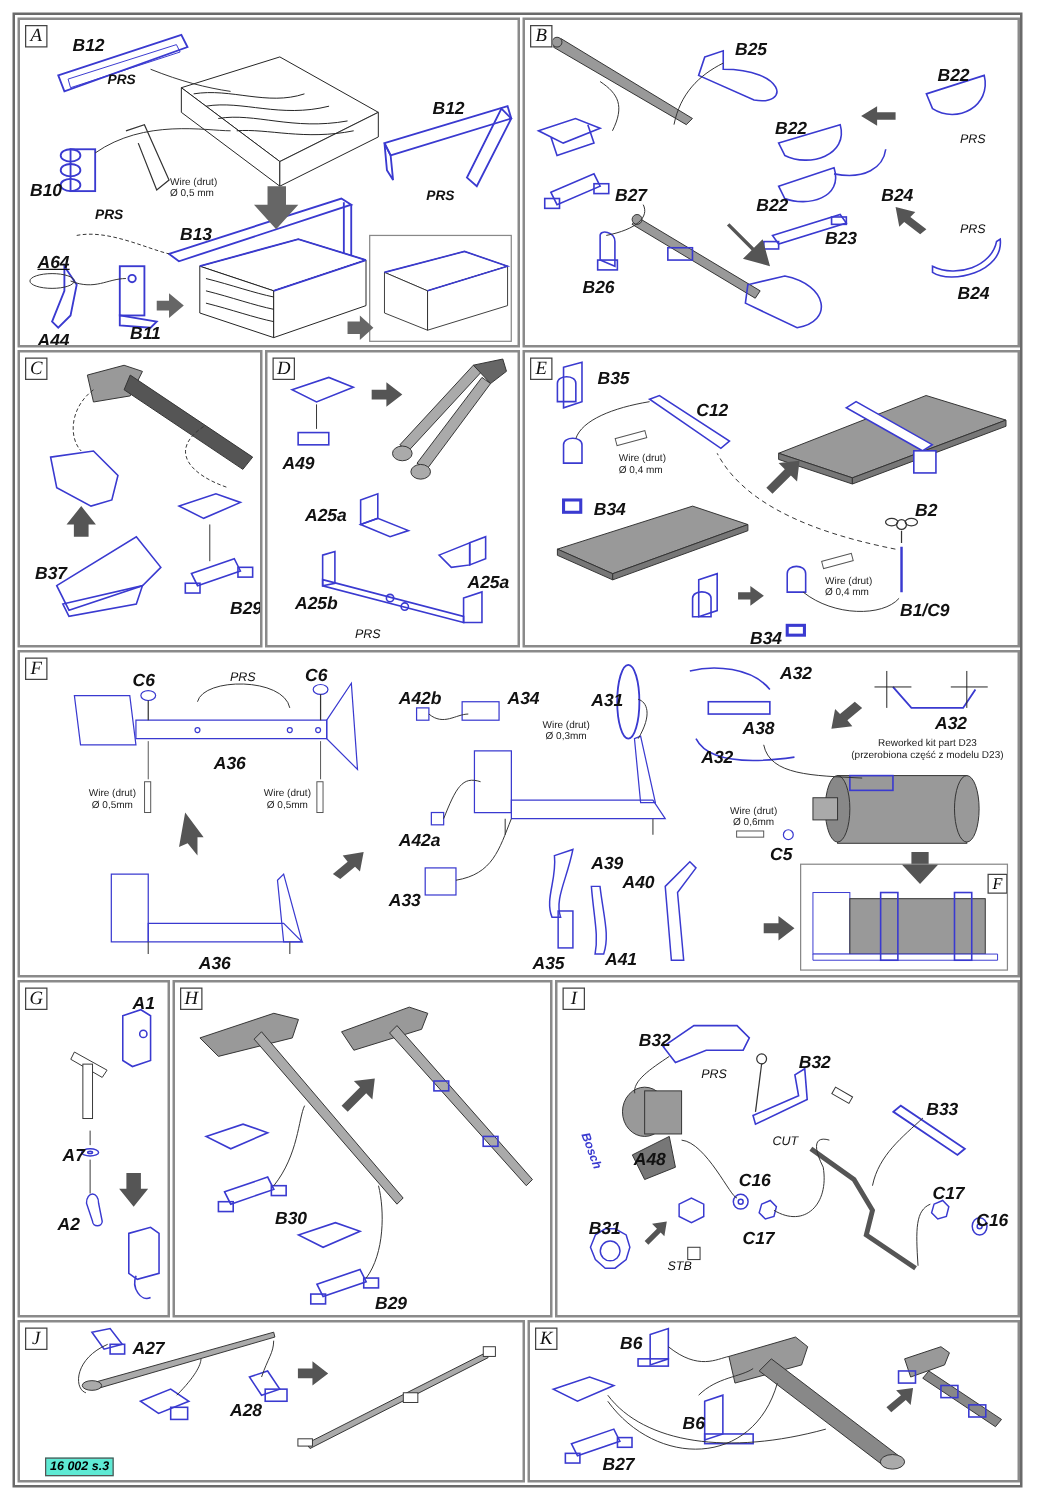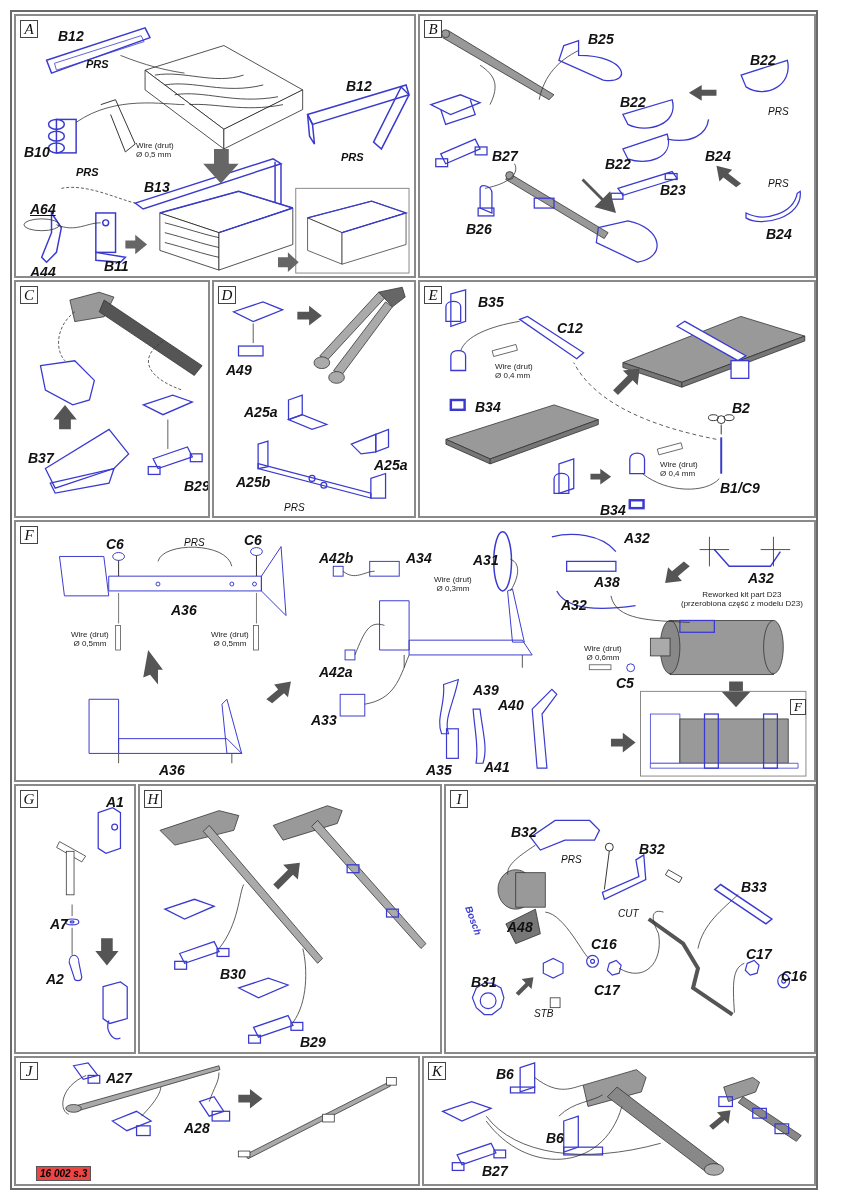--- a/index.html
+++ b/index.html
@@ -10,21 +10,21 @@
   .panel { position: absolute; border: 2px solid #8a8a8a; box-sizing: border-box; background: #fff; overflow: hidden; }
   .step { position: absolute; left: 4px; top: 4px; width: 16px; height: 16px; border: 1px solid #444;
           background: #fff; font-family: "Liberation Serif", serif; font-style: italic;
           font-size: 15px; line-height: 16px; text-align: center; color: #111; z-index: 3; }
   .lbl { position: absolute; font-weight: bold; font-style: italic; font-size: 14px; color: #111; z-index: 3; white-space: nowrap; }
   .lbl.sm { font-size: 10px; font-weight: normal; }
   .note { position: absolute; font-size: 8px; line-height: 9px; color: #222; z-index: 3; white-space: pre; text-align: left; }
   .note.c { text-align: center; }
   svg.art { position: absolute; inset: 0; width: 100%; height: 100%; z-index: 1; }
   .footer-code { position: absolute; border: 1px solid #555; font-weight: bold; font-style: italic; font-size: 10px;
-                 padding: 1px 3px; background: #ef4444; z-index: 3; }
+                 padding: 1px 3px; background: #5eead4; z-index: 3; }
   .sub-step { position: absolute; right: 4px; top: 4px; width: 14px; height: 14px; border: 1px solid #444;
               font-family: "Liberation Serif", serif; font-style: italic; font-size: 13px; line-height: 14px; text-align:center; background:#fff; z-index:3;}
 </style>
 </head>
 <body>
 
 <div class="sheet">
 
   <div class="panel" style="left:2px;top:2px;width:402px;height:264px;">
     <div class="step">A</div>

